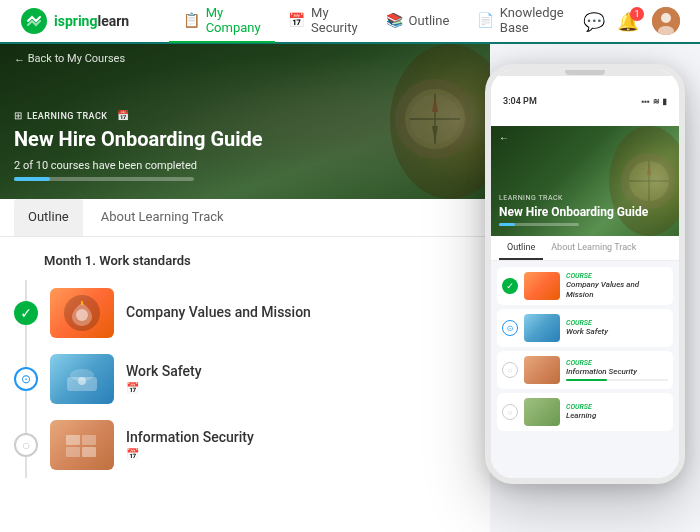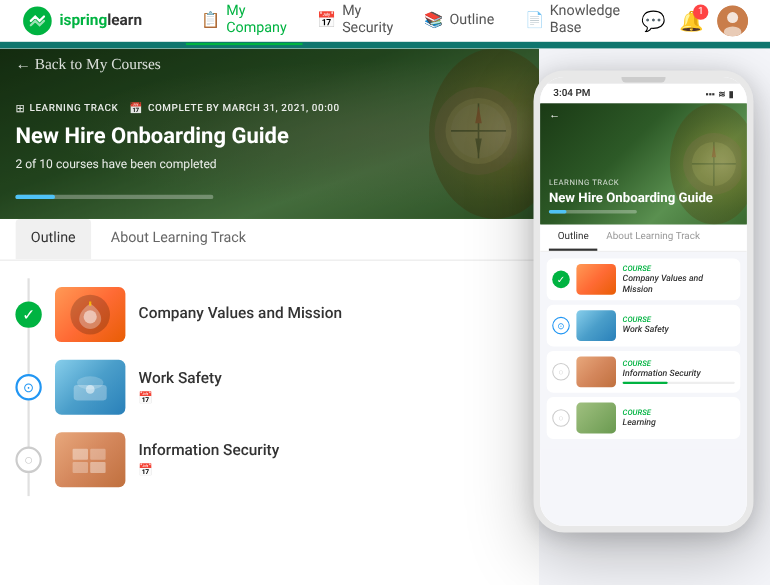--- a/index.html
+++ b/index.html
@@ -12,21 +12,21 @@
       position: relative;
     }
 
     
     .header {
       background: #fff;
       height: 44px;
       display: flex;
       align-items: center;
       padding: 0 20px;
-      border-bottom: 6px solid #0f766e;
+      border-bottom: 2px solid #0f766e;
       position: relative;
       z-index: 10;
     }
     .logo {
       display: flex;
       align-items: center;
       gap: 6px;
       margin-right: 40px;
     }
     .logo-icon {
@@ -128,24 +128,23 @@
     .hero-overlay {
       position: absolute;
       inset: 0;
       background: rgba(0,0,0,0.25);
     }
     .back-link {
       position: absolute;
       top: 8px;
       left: 14px;
       color: rgba(255,255,255,0.85);
-      font-size: 14px;
+      font-size: 11px;
       cursor: pointer;
       z-index: 2;
-      font-family: Liberation Serif, serif;
     }
     .hero-content {
       position: absolute;
       bottom: 18px;
       left: 14px;
       right: 14px;
       z-index: 2;
     }
     .hero-badges {
       display: flex;
@@ -168,21 +167,21 @@
     .hero-title {
       font-size: 20px;
       font-weight: 700;
       color: #fff;
       line-height: 1.2;
       margin-bottom: 8px;
     }
     .hero-progress-text {
       font-size: 11px;
       color: rgba(255,255,255,0.9);
-      margin-bottom: 21px;
+      margin-bottom: 5px;
     }
     .progress-bar {
       width: 180px;
       height: 4px;
       background: rgba(255,255,255,0.3);
       border-radius: 2px;
     }
     .progress-fill {
       height: 100%;
       background: #4fc3f7;
@@ -328,21 +327,21 @@
     }
     .phone-inner {
       height: 100%;
       overflow: hidden;
       background: #f5f6fa;
     }
 
     
     .phone-status {
       background: #fff;
-      padding: 4px 12px;
+      padding: 20px 12px;
       display: flex;
       justify-content: space-between;
       align-items: center;
       font-size: 9px;
       font-weight: 600;
     }
     .phone-time { color: #333; }
     .phone-icons { display: flex; gap: 3px; color: #333; font-size: 8px; }
 
     
@@ -570,41 +569,41 @@
       <div class="hero-overlay"></div>
       <span class="back-link">← Back to My Courses</span>
       <div class="hero-content">
         <div class="hero-badges">
           <div class="hero-badge">
             <span class="hero-badge-icon">⊞</span>
             <span>LEARNING TRACK</span>
           </div>
           <div class="hero-badge">
             <span class="hero-badge-icon">📅</span>
-            <span>COMPLETE BY MARCH 31, 2021, 00:00</span>
           </div>
         </div>
         <h1 class="hero-title">New Hire Onboarding Guide</h1>
         <p class="hero-progress-text">2 of 10 courses have been completed</p>
         <div class="progress-bar">
           <div class="progress-fill"></div>
         </div>
       </div>
     </div>
 
     <div class="tabs">
       <div class="tab active">
         <span>Outline</span>
       </div>
       <div class="tab">
         <span>About Learning Track</span>
       </div>
     </div>
 
     <div class="course-list">
+      <div class="month-header">Month 1. Work standards</div>
 
       <div class="timeline">
         <div class="timeline-line"></div>
 
         <div class="course-item">
           <div class="timeline-dot dot-completed">✓</div>
           <div class="course-thumb thumb-values">
             <div class="thumb-inner">
               <svg width="40" height="40" viewBox="0 0 40 40">
                 <circle cx="20" cy="20" r="18" fill="rgba(0,0,0,0.2)"></circle>

